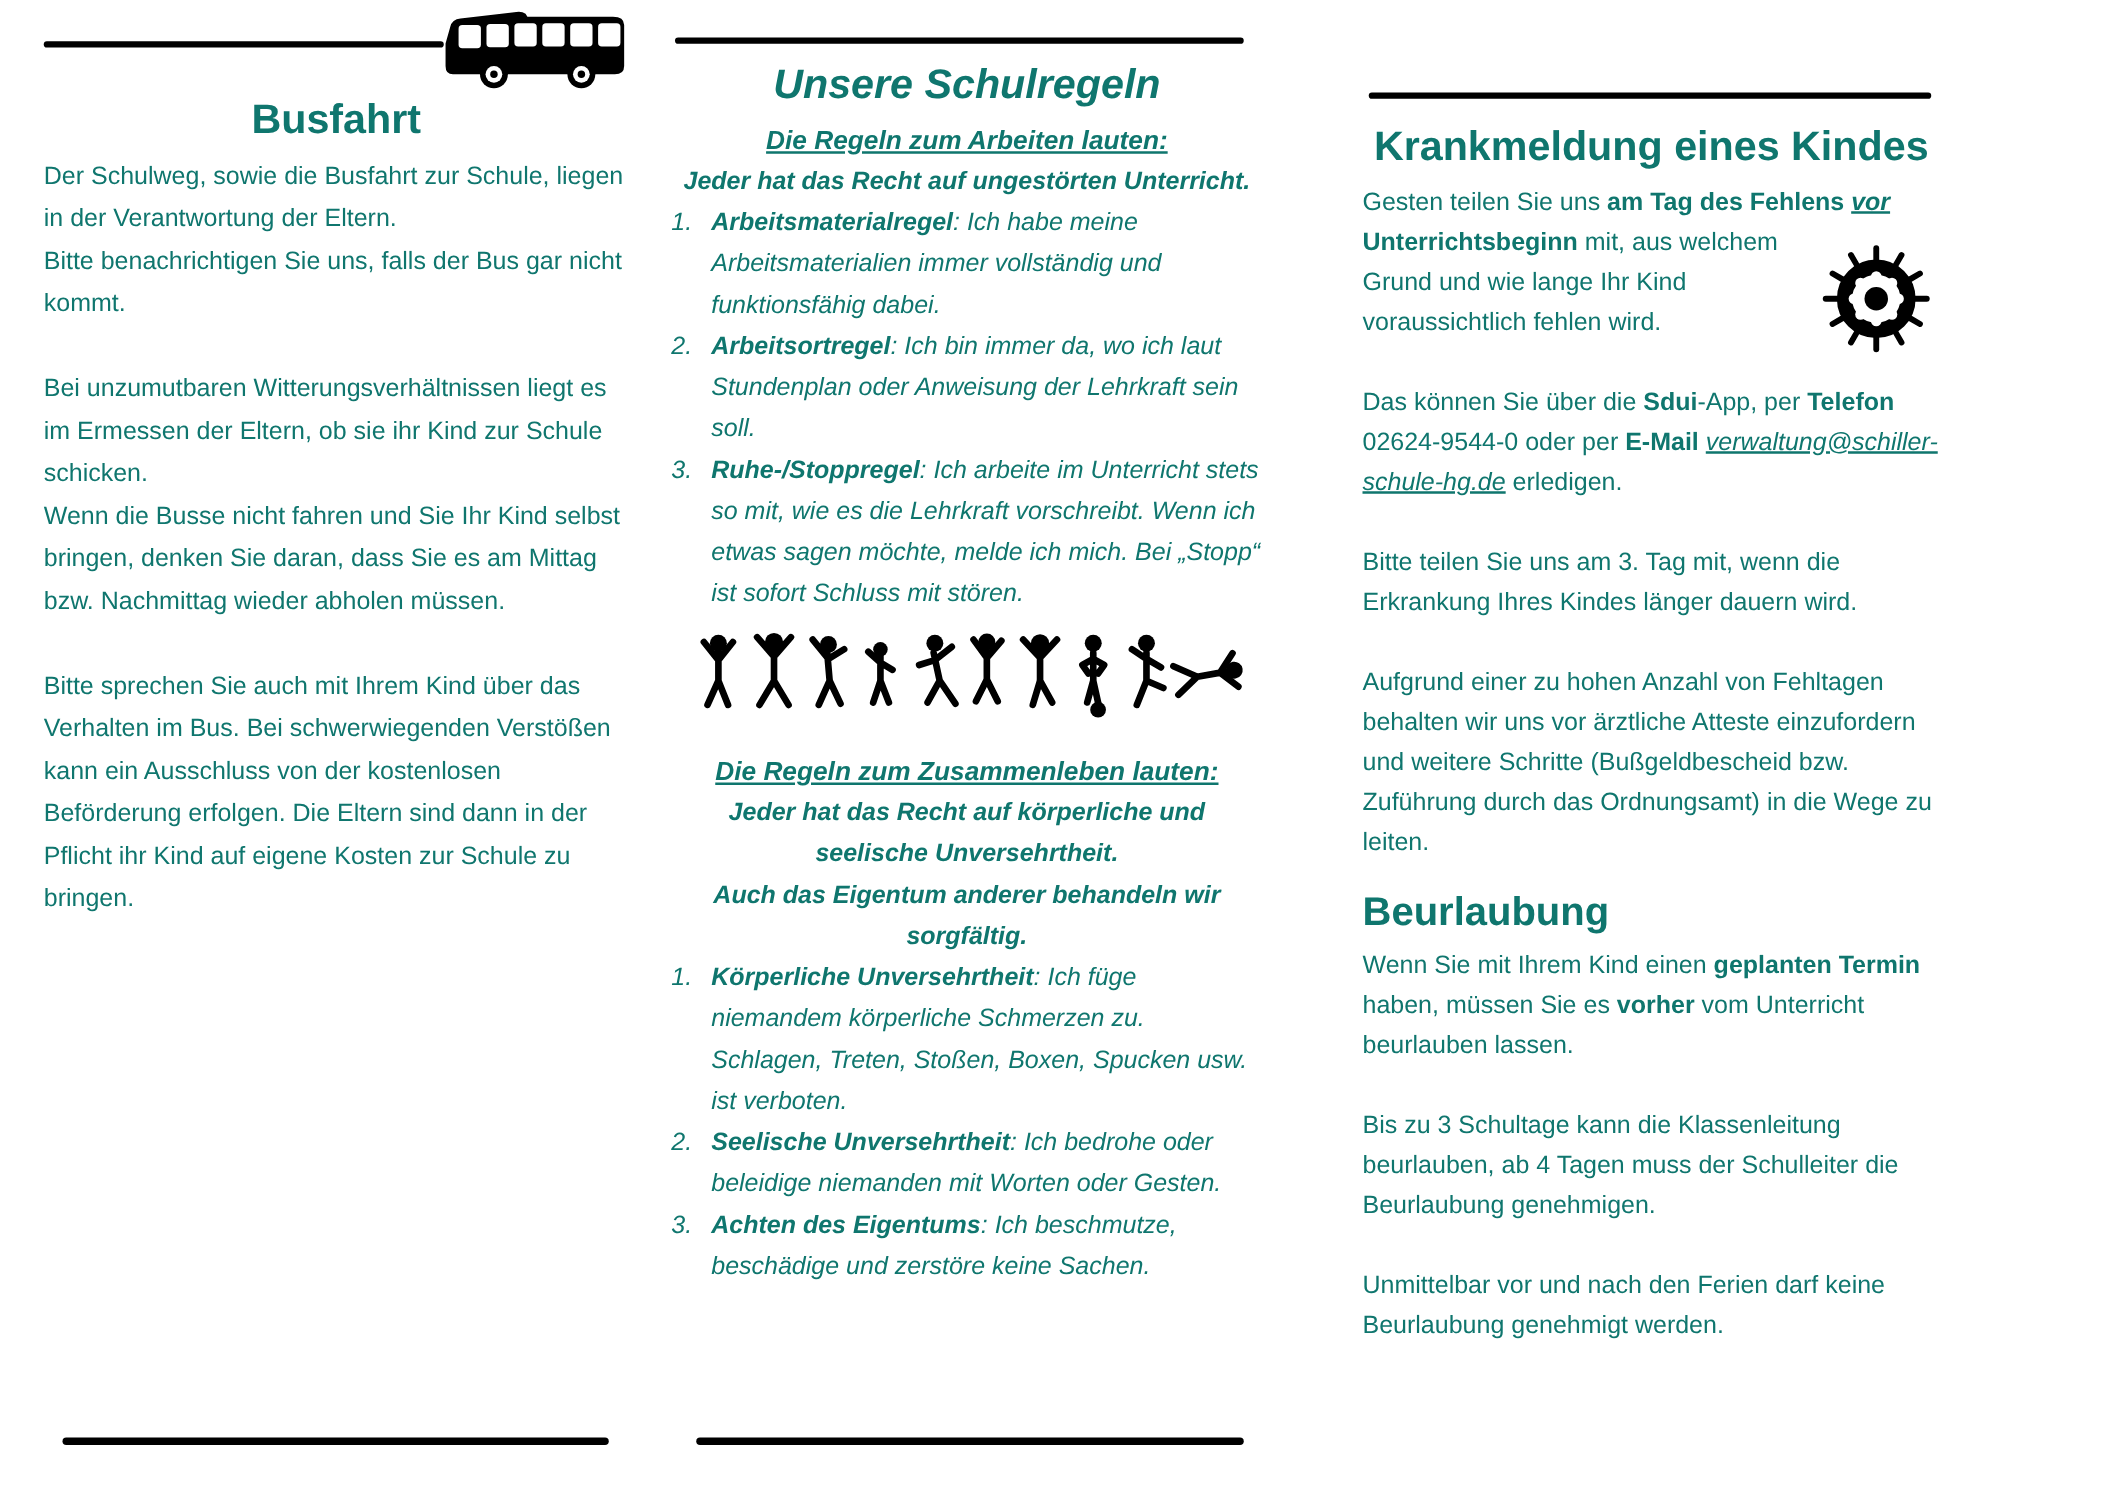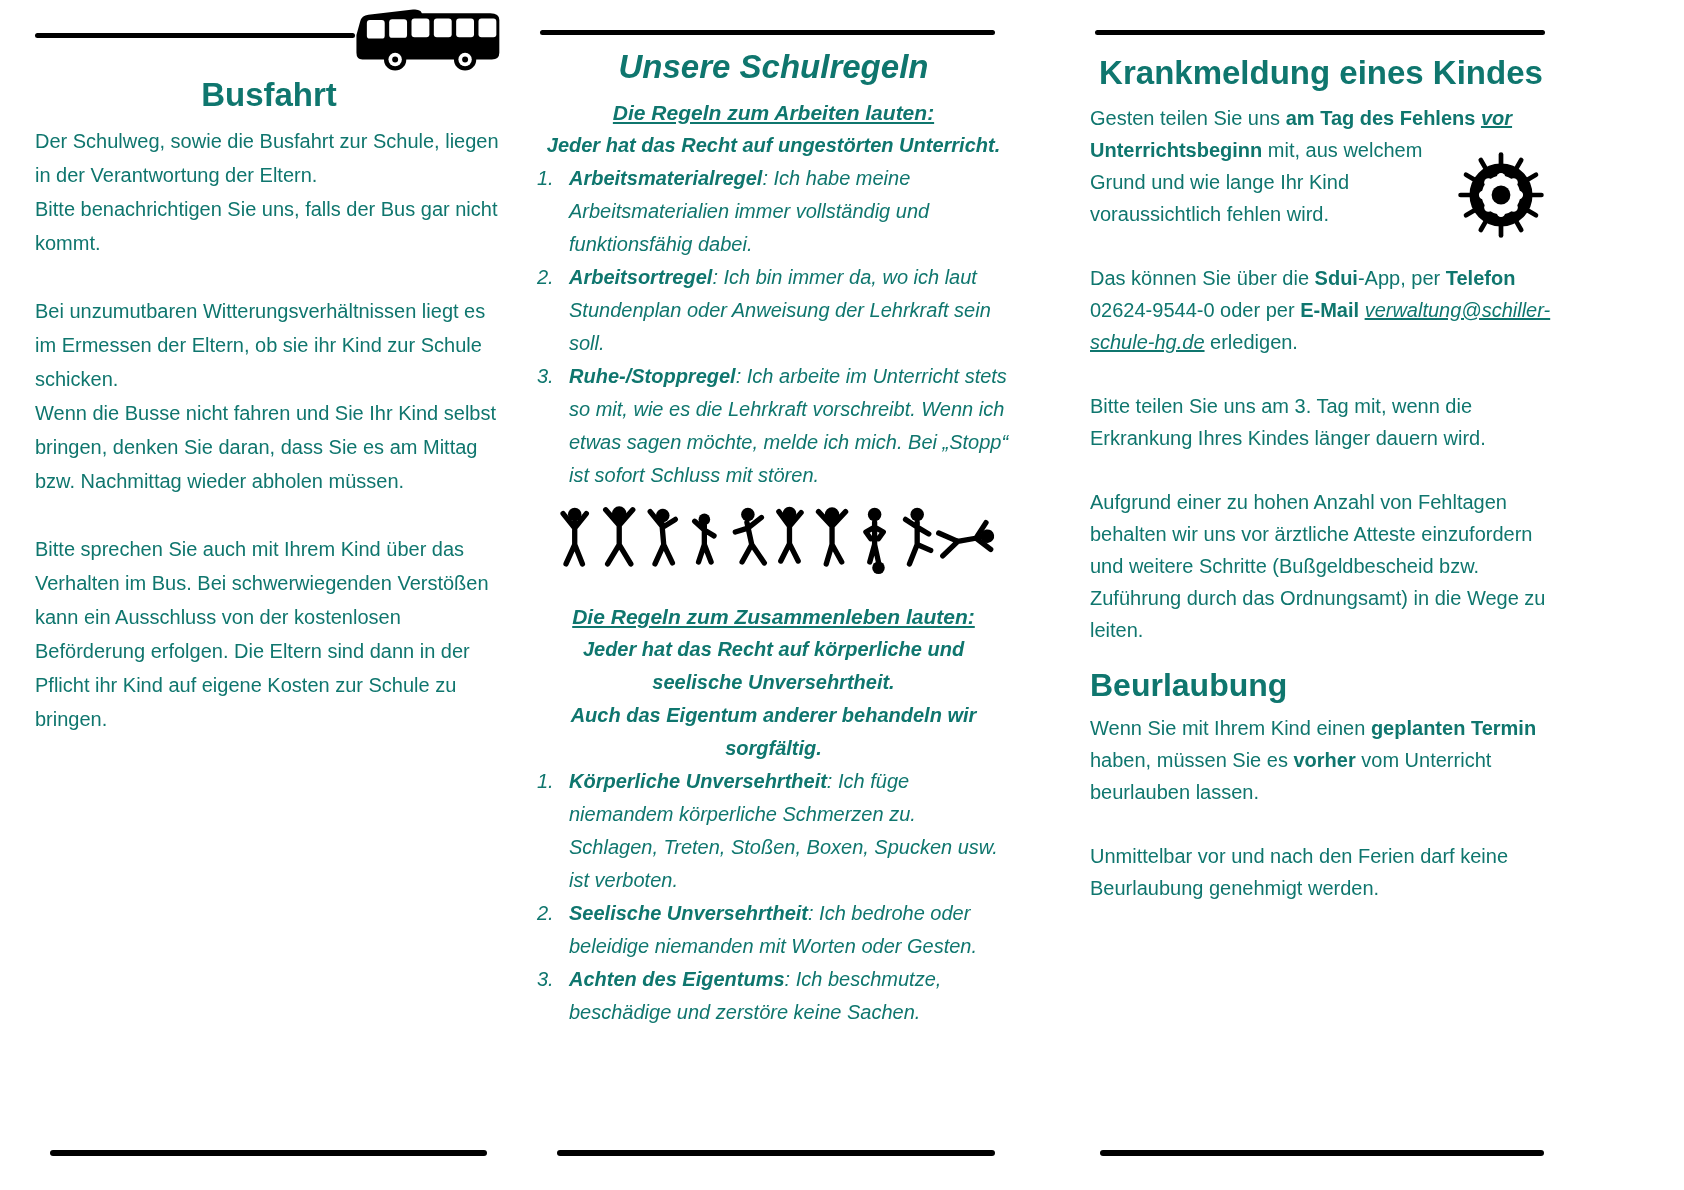--- a/index.html
+++ b/index.html
@@ -1,21 +1,21 @@
 <!DOCTYPE html>
 <html><head>
 <meta charset="utf-8">
 <style>
   html,body{margin:0;padding:0;background:#fff;}
   .page{position:relative;width:1684px;height:1190px;background:#fff;color:#0f766e;
         font-family:"Liberation Sans",sans-serif;font-size:20px;overflow:hidden;}
   .col{position:absolute;top:0;--lh:34px;}
   .col1{left:35px;width:468px;}
   .col2{left:537px;width:473px;font-style:italic;--lh:33px;}
-  .col3{left:1090px;width:462px;--lh:32px;}
+  .col3{left:1090px;width:462px;margin-top:44px;--lh:32px;}
   .rule{position:absolute;background:#000;height:5px;border-radius:3px;}
   .col1 .top-rule{left:0;top:33px;width:320px;}
   .col2 .top-rule{left:3px;top:30px;width:455px;}
   .col3 .top-rule{left:5px;top:30px;width:450px;}
   .bottom-rule{top:1150px;height:6px;}
   .col1 .bottom-rule{left:15px;width:437px;}
   .col2 .bottom-rule{left:20px;width:438px;}
   .col3 .bottom-rule{left:10px;width:444px;}
   .bus-icon{position:absolute;left:314px;top:2px;}
   .virus-icon{position:absolute;top:148px;right:4px;}
@@ -178,19 +178,20 @@
     </svg>
     <div class="content">
       <h1 class="title">Krankmeldung eines Kindes</h1>
       <div>
           <div class="para"><span class="wrap-spacer"></span><span class="">Gesten teilen Sie uns </span><span class="b ">am Tag des Fehlens </span><span class="b u">vor</span><span class="b "> </span><span class="b ">Unterrichtsbeginn</span><span class=""> mit, aus welchem Grund und wie lange Ihr Kind voraussichtlich fehlen wird.</span></div>
           <div class="para space"><span class="">Das können Sie über die </span><span class="b ">Sdui</span><span class="">-App, per </span><span class="b ">Telefon</span><span class=""> 02624-9544-0 oder per </span><span class="b ">E-Mail</span><span class=""> </span><span class="u">verwaltung@schiller-schule-hg.de</span><span class=""> erledigen.</span></div>
           <div class="para space"><span class="">Bitte teilen Sie uns am 3. Tag mit, wenn die Erkrankung Ihres Kindes länger dauern wird.</span></div>
           <div class="para space"><span class="">Aufgrund einer zu hohen Anzahl von Fehltagen behalten wir uns vor ärztliche Atteste einzufordern und weitere Schritte (Bußgeldbescheid bzw.  Zuführung durch das Ordnungsamt) in die Wege zu leiten.</span></div>
           <div class="heading2"><span class="">Beurlaubung</span></div>
           <div class="para"><span class="">Wenn Sie mit Ihrem Kind einen </span><span class="b ">geplanten Termin</span><span class=""> haben, müssen Sie es </span><span class="b ">vorher</span><span class=""> vom Unterricht beurlauben lassen.</span></div>
+          <div class="para space"><span class="">Bis zu 3 Schultage kann die Klassenleitung beurlauben, ab 4 Tagen muss der Schulleiter die Beurlaubung genehmigen.</span></div>
           <div class="para space"><span class="">Unmittelbar vor und nach den Ferien darf keine Beurlaubung genehmigt werden.</span></div>
         </div>
     </div>
     <div class="rule bottom-rule"></div>
   </section>
 
 </div>
 
 </body></html>

